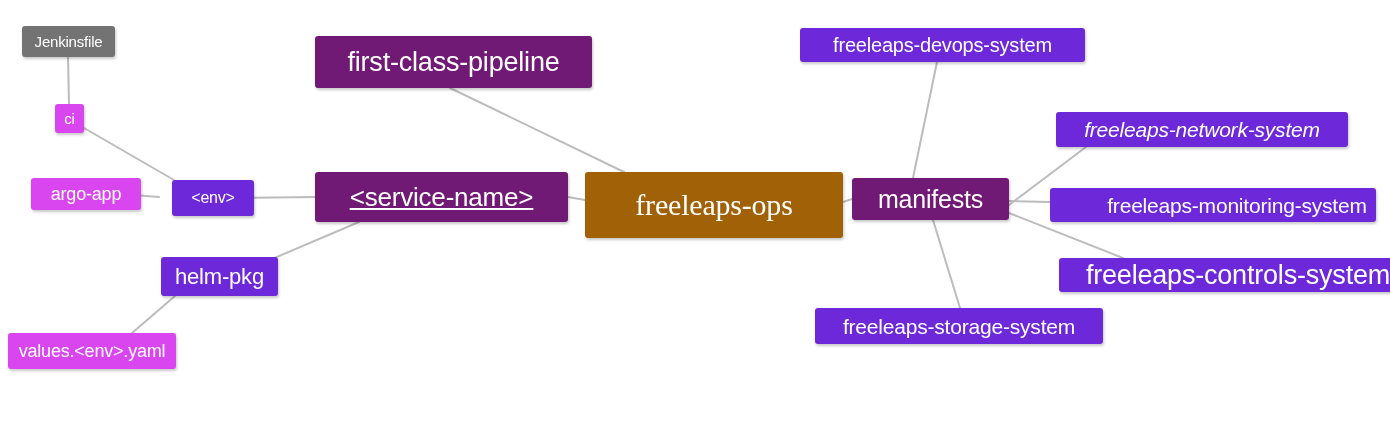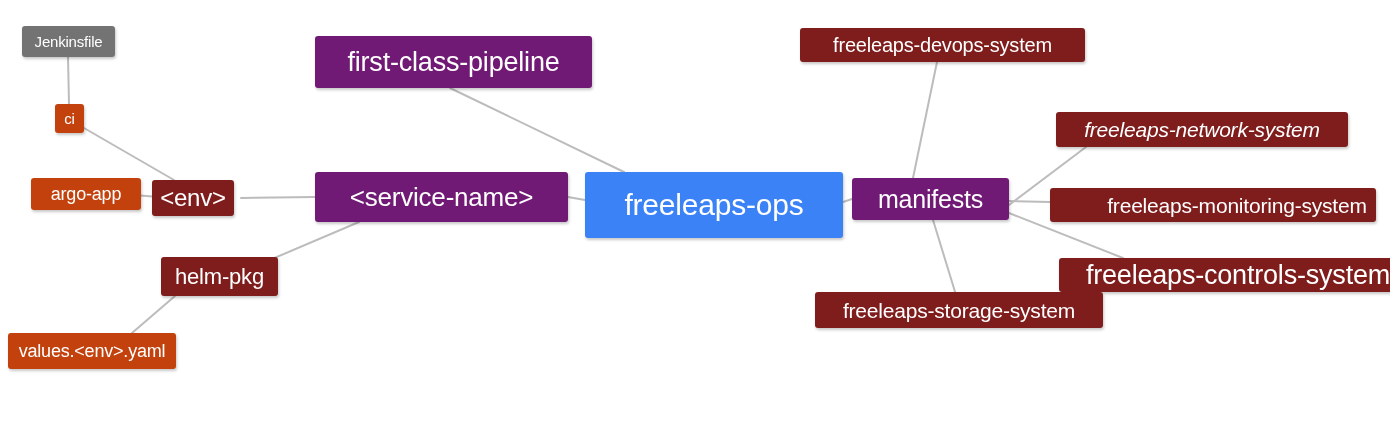--- a/index.html
+++ b/index.html
@@ -31,25 +31,25 @@
     align-items: center;
     justify-content: center;
     box-sizing: border-box;
     border-radius: 3px;
     color: #ffffff;
     white-space: nowrap;
     line-height: 1;
     box-shadow: 1px 2px 3px rgba(0,0,0,0.22);
     letter-spacing: -0.2px;
   }
-  .n-root   { background: #3b82f6; }
+  .n-root   { background: #a16207; font-family: Liberation Serif, serif; }
   .n-blue   { background: #701a75; }
-  .n-green  { background: #7f1d1d; }
+  .n-green  { background: #6d28d9; }
   .n-orange { background: #737373; }
-  .n-red    { background: #c2410c; }
+  .n-red    { background: #d946ef; }
 </style>
 </head>
 <body>
 
 <div id="canvas">
   <svg id="edges" viewBox="0 0 1390 421">
       <line x1="450" y1="88" x2="624" y2="172" stroke="#bcbcbc" stroke-width="2" stroke-linecap="round"></line>
       <line x1="568" y1="197" x2="585" y2="200" stroke="#bcbcbc" stroke-width="2" stroke-linecap="round"></line>
       <line x1="843" y1="202" x2="852" y2="199" stroke="#bcbcbc" stroke-width="2" stroke-linecap="round"></line>
       <line x1="241" y1="198" x2="315" y2="197" stroke="#bcbcbc" stroke-width="2" stroke-linecap="round"></line>
@@ -60,27 +60,27 @@
       <line x1="175" y1="296" x2="132" y2="333" stroke="#bcbcbc" stroke-width="2" stroke-linecap="round"></line>
       <line x1="913" y1="178" x2="937" y2="62" stroke="#bcbcbc" stroke-width="2" stroke-linecap="round"></line>
       <line x1="1009" y1="205" x2="1086" y2="147" stroke="#bcbcbc" stroke-width="2" stroke-linecap="round"></line>
       <line x1="1009" y1="201" x2="1050" y2="202" stroke="#bcbcbc" stroke-width="2" stroke-linecap="round"></line>
       <line x1="1009" y1="213" x2="1123" y2="258" stroke="#bcbcbc" stroke-width="2" stroke-linecap="round"></line>
       <line x1="933" y1="220" x2="960" y2="308" stroke="#bcbcbc" stroke-width="2" stroke-linecap="round"></line>
     </svg>
   <div id="node-layer">
       <div class="node n-root" style="left: 585px; top: 172px; width: 258px; height: 66px; font-size: 30px;">freeleaps-ops</div>
       <div class="node n-blue" style="left: 315px; top: 36px; width: 277px; height: 52px; font-size: 27px;">first-class-pipeline</div>
-      <div class="node n-blue" style="left: 315px; top: 172px; width: 253px; height: 50px; font-size: 26px;">&lt;service-name&gt;</div>
+      <div class="node n-blue" style="left: 315px; top: 172px; width: 253px; height: 50px; font-size: 26px; text-decoration: underline;">&lt;service-name&gt;</div>
       <div class="node n-blue" style="left: 852px; top: 178px; width: 157px; height: 42px; font-size: 25px; text-align: right;">manifests</div>
-      <div class="node n-green" style="left: 152px; top: 180px; width: 82px; height: 36px; font-size: 24px;">&lt;env&gt;</div>
+      <div class="node n-green" style="left: 172px; top: 180px; width: 82px; height: 36px; font-size: 16px;">&lt;env&gt;</div>
       <div class="node n-green" style="left: 161px; top: 257px; width: 117px; height: 39px; font-size: 22px;">helm-pkg</div>
       <div class="node n-orange" style="left: 22px; top: 26px; width: 93px; height: 31px; font-size: 15px;">Jenkinsfile</div>
       <div class="node n-red" style="left: 55px; top: 104px; width: 29px; height: 29px; font-size: 15px;">ci</div>
       <div class="node n-red" style="left: 31px; top: 178px; width: 110px; height: 32px; font-size: 18px;">argo-app</div>
       <div class="node n-red" style="left: 8px; top: 333px; width: 168px; height: 36px; font-size: 18px;">values.&lt;env&gt;.yaml</div>
       <div class="node n-green" style="left: 800px; top: 28px; width: 285px; height: 34px; font-size: 20px;">freeleaps-devops-system</div>
       <div class="node n-green" style="left: 1056px; top: 112px; width: 292px; height: 35px; font-size: 21px; font-style: italic;">freeleaps-network-system</div>
       <div class="node n-green" style="left: 1050px; top: 188px; width: 326px; height: 34px; font-size: 21px; padding-left: 48px;">freeleaps-monitoring-system</div>
       <div class="node n-green" style="left: 1059px; top: 258px; width: 358px; height: 34px; font-size: 27px;">freeleaps-controls-system</div>
-      <div class="node n-green" style="left: 815px; top: 292px; width: 288px; height: 36px; font-size: 21px;">freeleaps-storage-system</div>
+      <div class="node n-green" style="left: 815px; top: 308px; width: 288px; height: 36px; font-size: 21px;">freeleaps-storage-system</div>
     </div>
 </div>
 
 </body></html>

